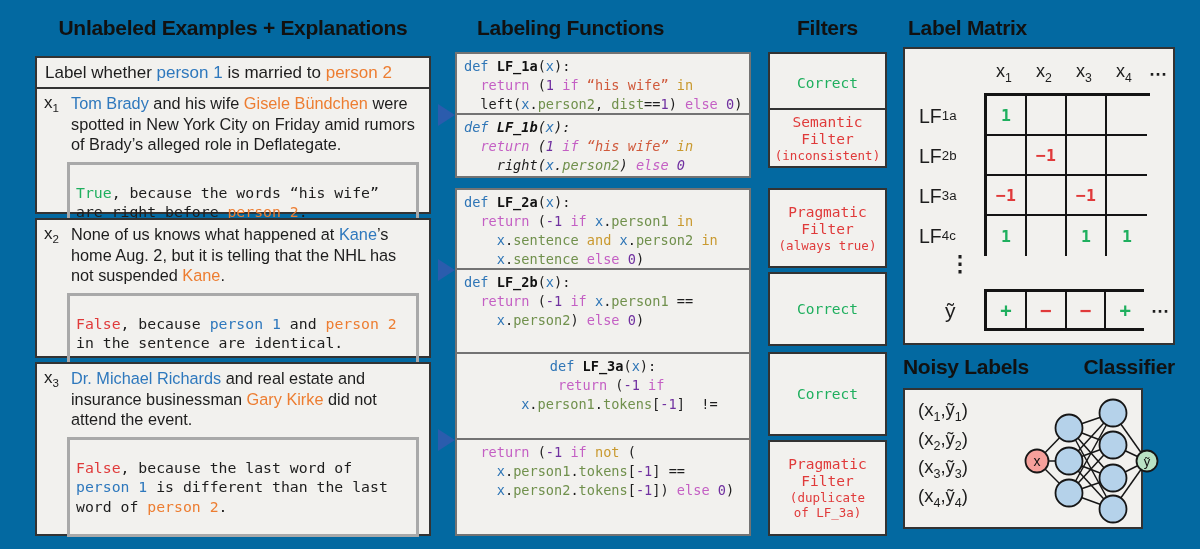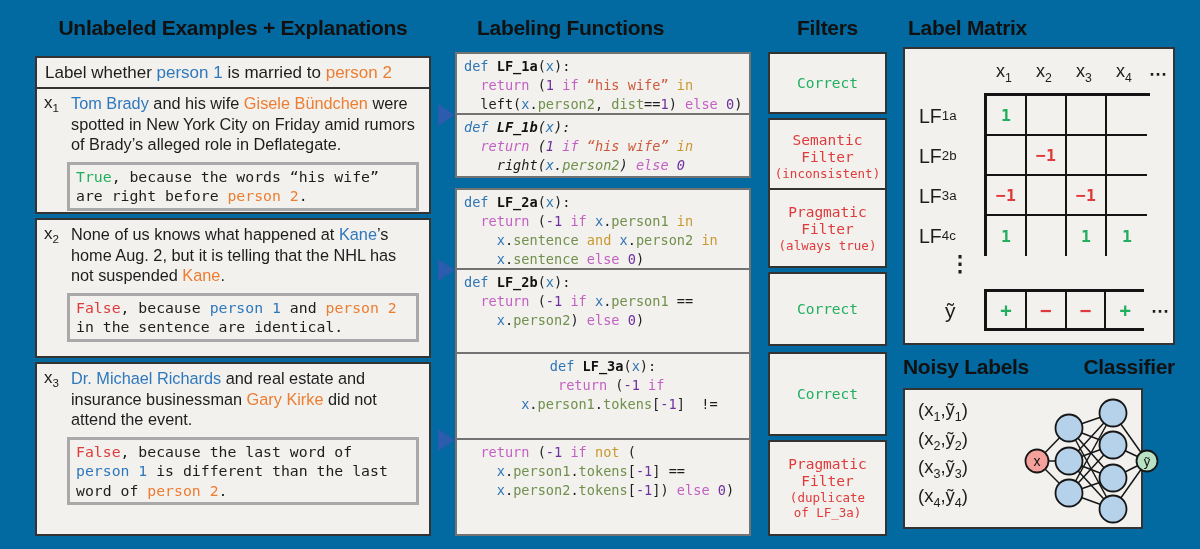--- a/index.html
+++ b/index.html
@@ -5,21 +5,21 @@
   html,body{margin:0;padding:0;background:#fff;}
   #page{position:relative;width:1200px;height:549px;background:#0369a1;
         font-family:"Liberation Sans",sans-serif;color:#1d1d1d;overflow:hidden;}
   .panel-title{position:absolute;top:16px;font-weight:bold;font-size:21px;letter-spacing:-0.3px;color:#111;}
   .box{position:absolute;background:#f2f1ee;border:2px solid #333;box-sizing:border-box;}
   
   .task-box{padding:3px 8px;font-size:17px;line-height:23px;}
   .ex-row{display:flex;padding:4px 4px 0 7px;}
   .ex-id{width:27px;font-size:17px;flex:none;}
   .ex-text{flex:1;font-size:16.3px;line-height:1.26;margin-right:2px;}
-  .expl{margin:7px 10px 0 30px;border:3px solid #a9a9a9;padding:2px 6px;
+  .expl{margin:7px 10px 0 30px;border:3px solid #a9a9a9;padding:18px 6px;
         font-family:"DejaVu Sans Mono","Liberation Mono",monospace;font-size:14.8px;line-height:1.32;}
   sub{font-size:68%;line-height:0;}
   
   .code-box{position:absolute;left:0;width:296px;background:#f2f1ee;border:2px solid #737373;
             box-sizing:border-box;padding:3px 7px;
             font-family:"DejaVu Sans Mono","Liberation Mono",monospace;font-size:13.6px;line-height:19px;}
   .code-line{white-space:pre;}
   
   .filter-box{position:absolute;background:#f2f1ee;border:2px solid #333;box-sizing:border-box;
               display:flex;flex-direction:column;justify-content:center;align-items:center;text-align:center;
@@ -132,21 +132,21 @@
     <div class="code-box" style="top:438px;height:98px;">
         <div class="code-line"><span>  </span><span class="c-k">return</span><span> (</span><span class="c-n">-1</span><span> </span><span class="c-k">if</span><span> </span><span class="c-o">not</span><span> (</span></div>
         <div class="code-line"><span>    </span><span class="c-b">x</span><span>.</span><span class="c-a">person1</span><span>.</span><span class="c-a">tokens</span><span>[</span><span class="c-n">-1</span><span>] ==</span></div>
         <div class="code-line"><span>    </span><span class="c-b">x</span><span>.</span><span class="c-a">person2</span><span>.</span><span class="c-a">tokens</span><span>[</span><span class="c-n">-1</span><span>]) </span><span class="c-k">else</span><span> </span><span class="c-n">0</span><span>)</span></div>
       </div>
   </div>
 
   <div class="filter-box" style="left:768px;top:52px;width:119px;height:62px;">
     <div><span class="c-green">Correct</span></div>
   </div>
-  <div class="filter-box" style="left:768px;top:118px;width:119px;height:76px;">
+  <div class="filter-box" style="left:768px;top:108px;width:119px;height:60px;">
     <div><span class="c-red">Semantic Filter</span></div>
     <div class="filter-note"><span class="c-red">(inconsistent)</span></div>
   </div>
   <div class="filter-box" style="left:768px;top:188px;width:119px;height:80px;">
     <div><span class="c-red">Pragmatic Filter</span></div>
     <div class="filter-note"><span class="c-red">(always true)</span></div>
   </div>
   <div class="filter-box" style="left:768px;top:272px;width:119px;height:74px;">
     <div><span class="c-green">Correct</span></div>
   </div>

